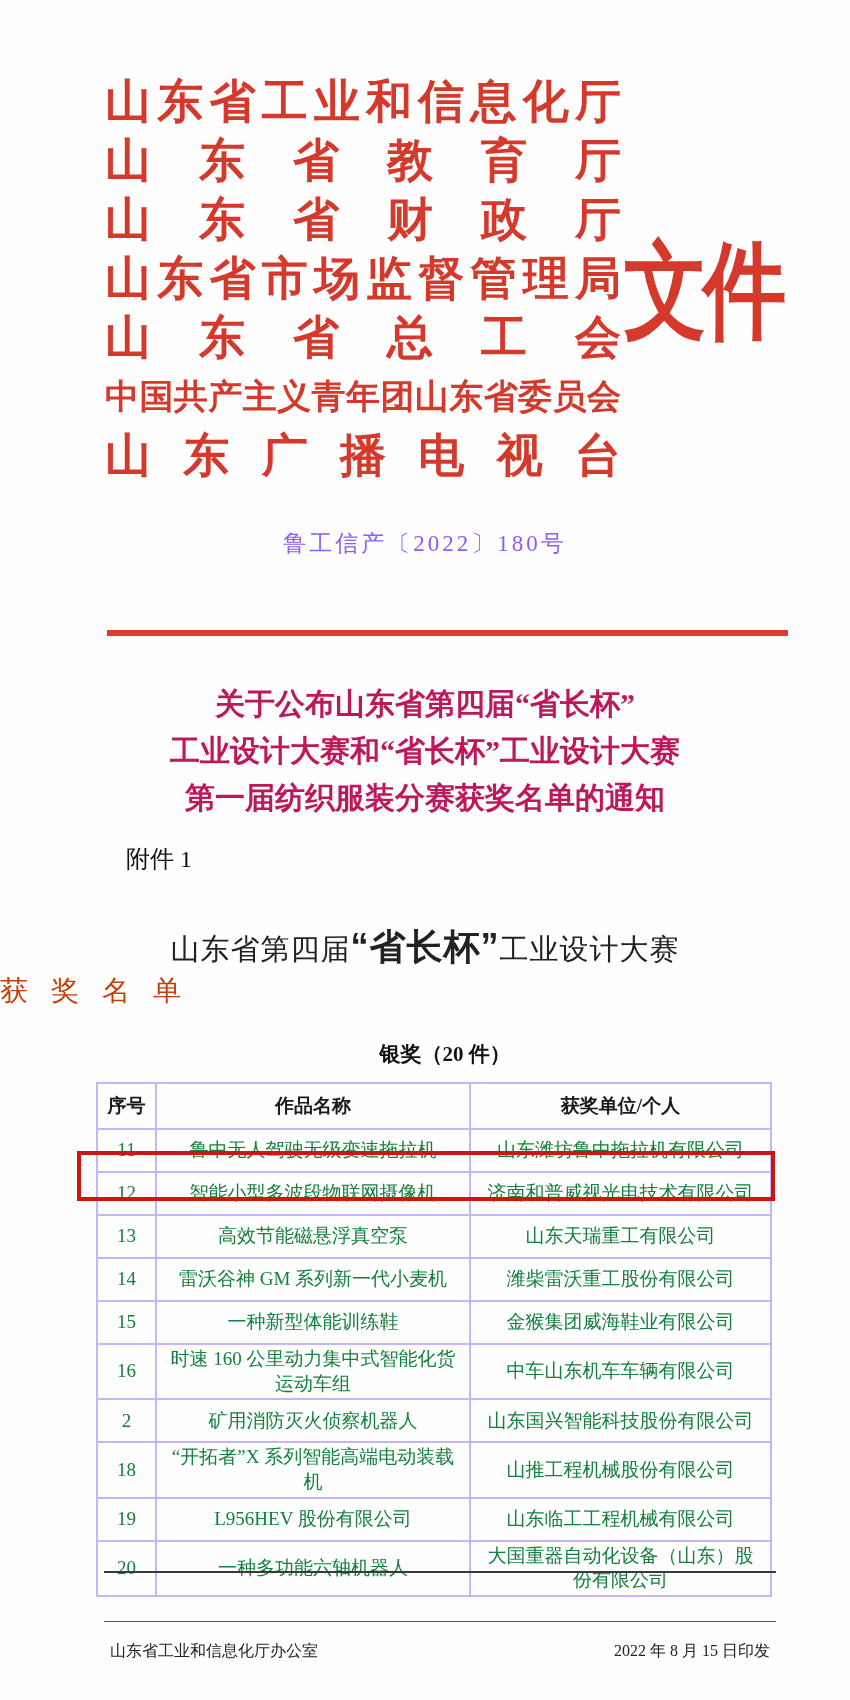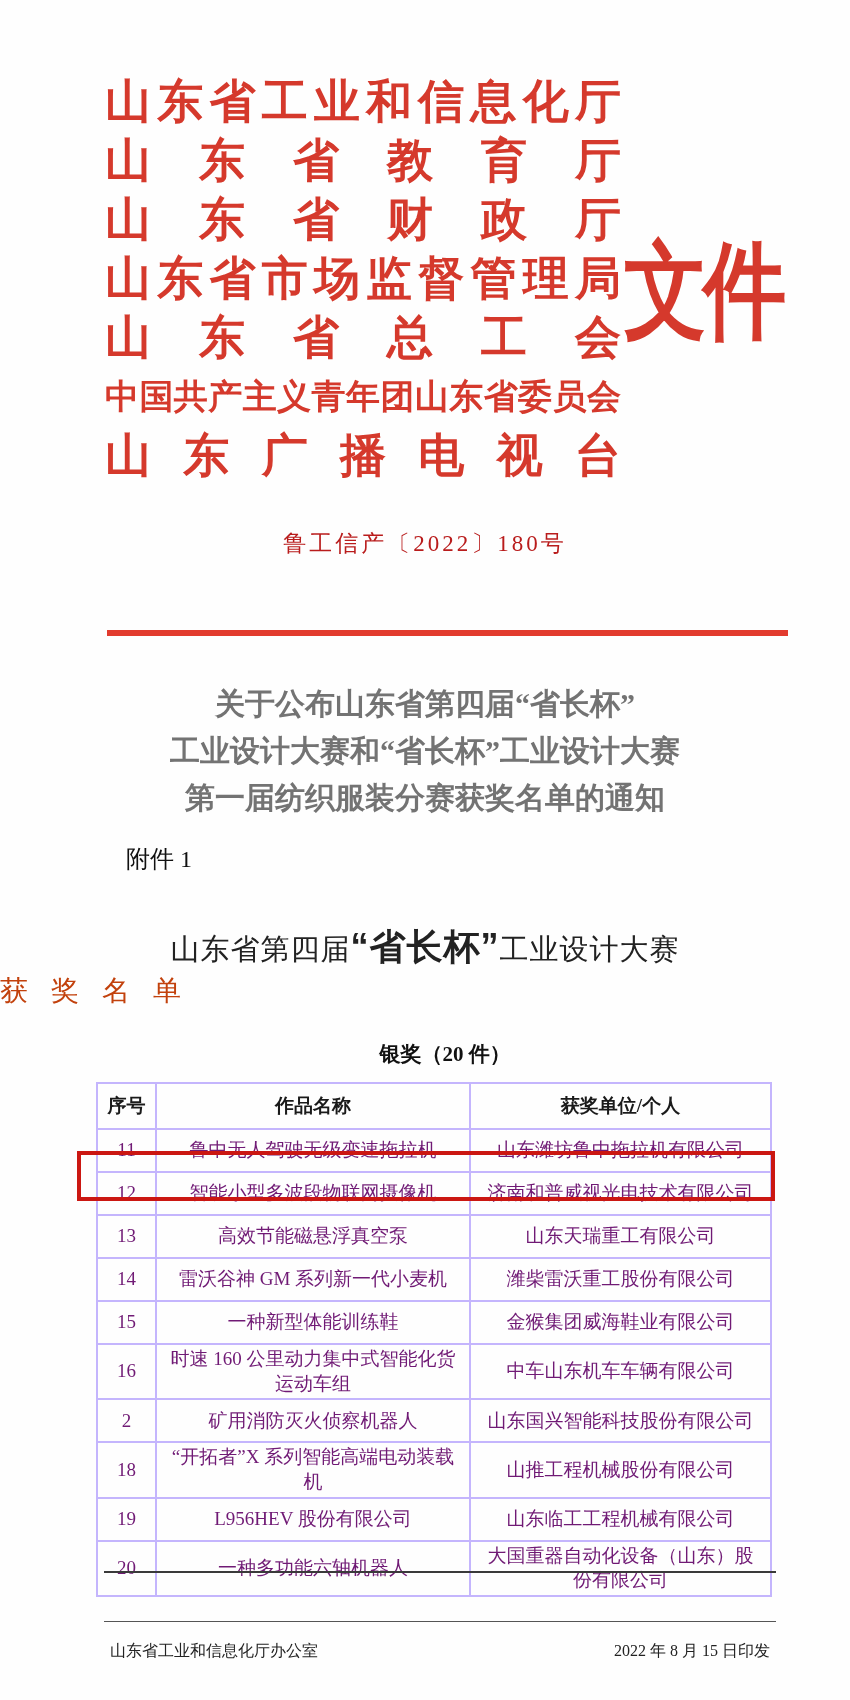--- a/index.html
+++ b/index.html
@@ -30,31 +30,31 @@
     font-weight:700;
     color:var(--red-header,#d5392c);
     transform:scale(0.9,1.15);
     transform-origin:left top;
     letter-spacing:-4px;
     white-space:nowrap;
   }
   
   .doc-number{
     position:absolute;left:0;top:528px;width:100%;
-    text-align:center;font-size:23px;letter-spacing:3px;color:#b91c1c;
+    text-align:center;font-size:23px;letter-spacing:3px;color:#8b5cf6;
   }
   .red-rule{
     position:absolute;left:107px;top:630px;width:681px;height:6px;
     background:var(--red-rule,#e23b2e);
   }
   
   .title-block{
     position:absolute;left:0;top:680px;width:100%;
     text-align:center;font-size:30px;font-weight:700;
-    line-height:47px;color:#737373;
+    line-height:47px;color:#be185d;
   }
   .attachment{
     position:absolute;left:126px;top:843px;
     font-size:24px;color:#111;
   }
   
   .award-title{
     position:absolute;left:0;top:923px;width:100%;
     text-align:center;font-size:29px;color:#222;letter-spacing:1px;
   }
@@ -77,21 +77,21 @@
     border-collapse:collapse;table-layout:fixed;
   }
   .award-table th,.award-table td{
     border:2px solid #c4b5fd;
     text-align:center;vertical-align:middle;
     font-size:19px;line-height:1.3;
     padding:2px 8px;
     overflow:hidden;
   }
   .award-table th{height:40px;font-weight:700;}
-  .award-table td{height:37px;font-weight:400;color:#701a75;}
+  .award-table td{height:37px;font-weight:400;color:#15803d;}
   
   .highlight-box{
     position:absolute;left:77px;top:1151px;width:690px;height:42px;
     border:4px solid var(--red-box,#cb1712);
     z-index:5;pointer-events:none;
   }
   
   .footer-line{position:absolute;left:104px;width:672px;background:#3a3a3a;}
   .footer-line.top{top:1571px;height:2px;}
   .footer-line.bottom{top:1621px;height:1px;background:#555;}

